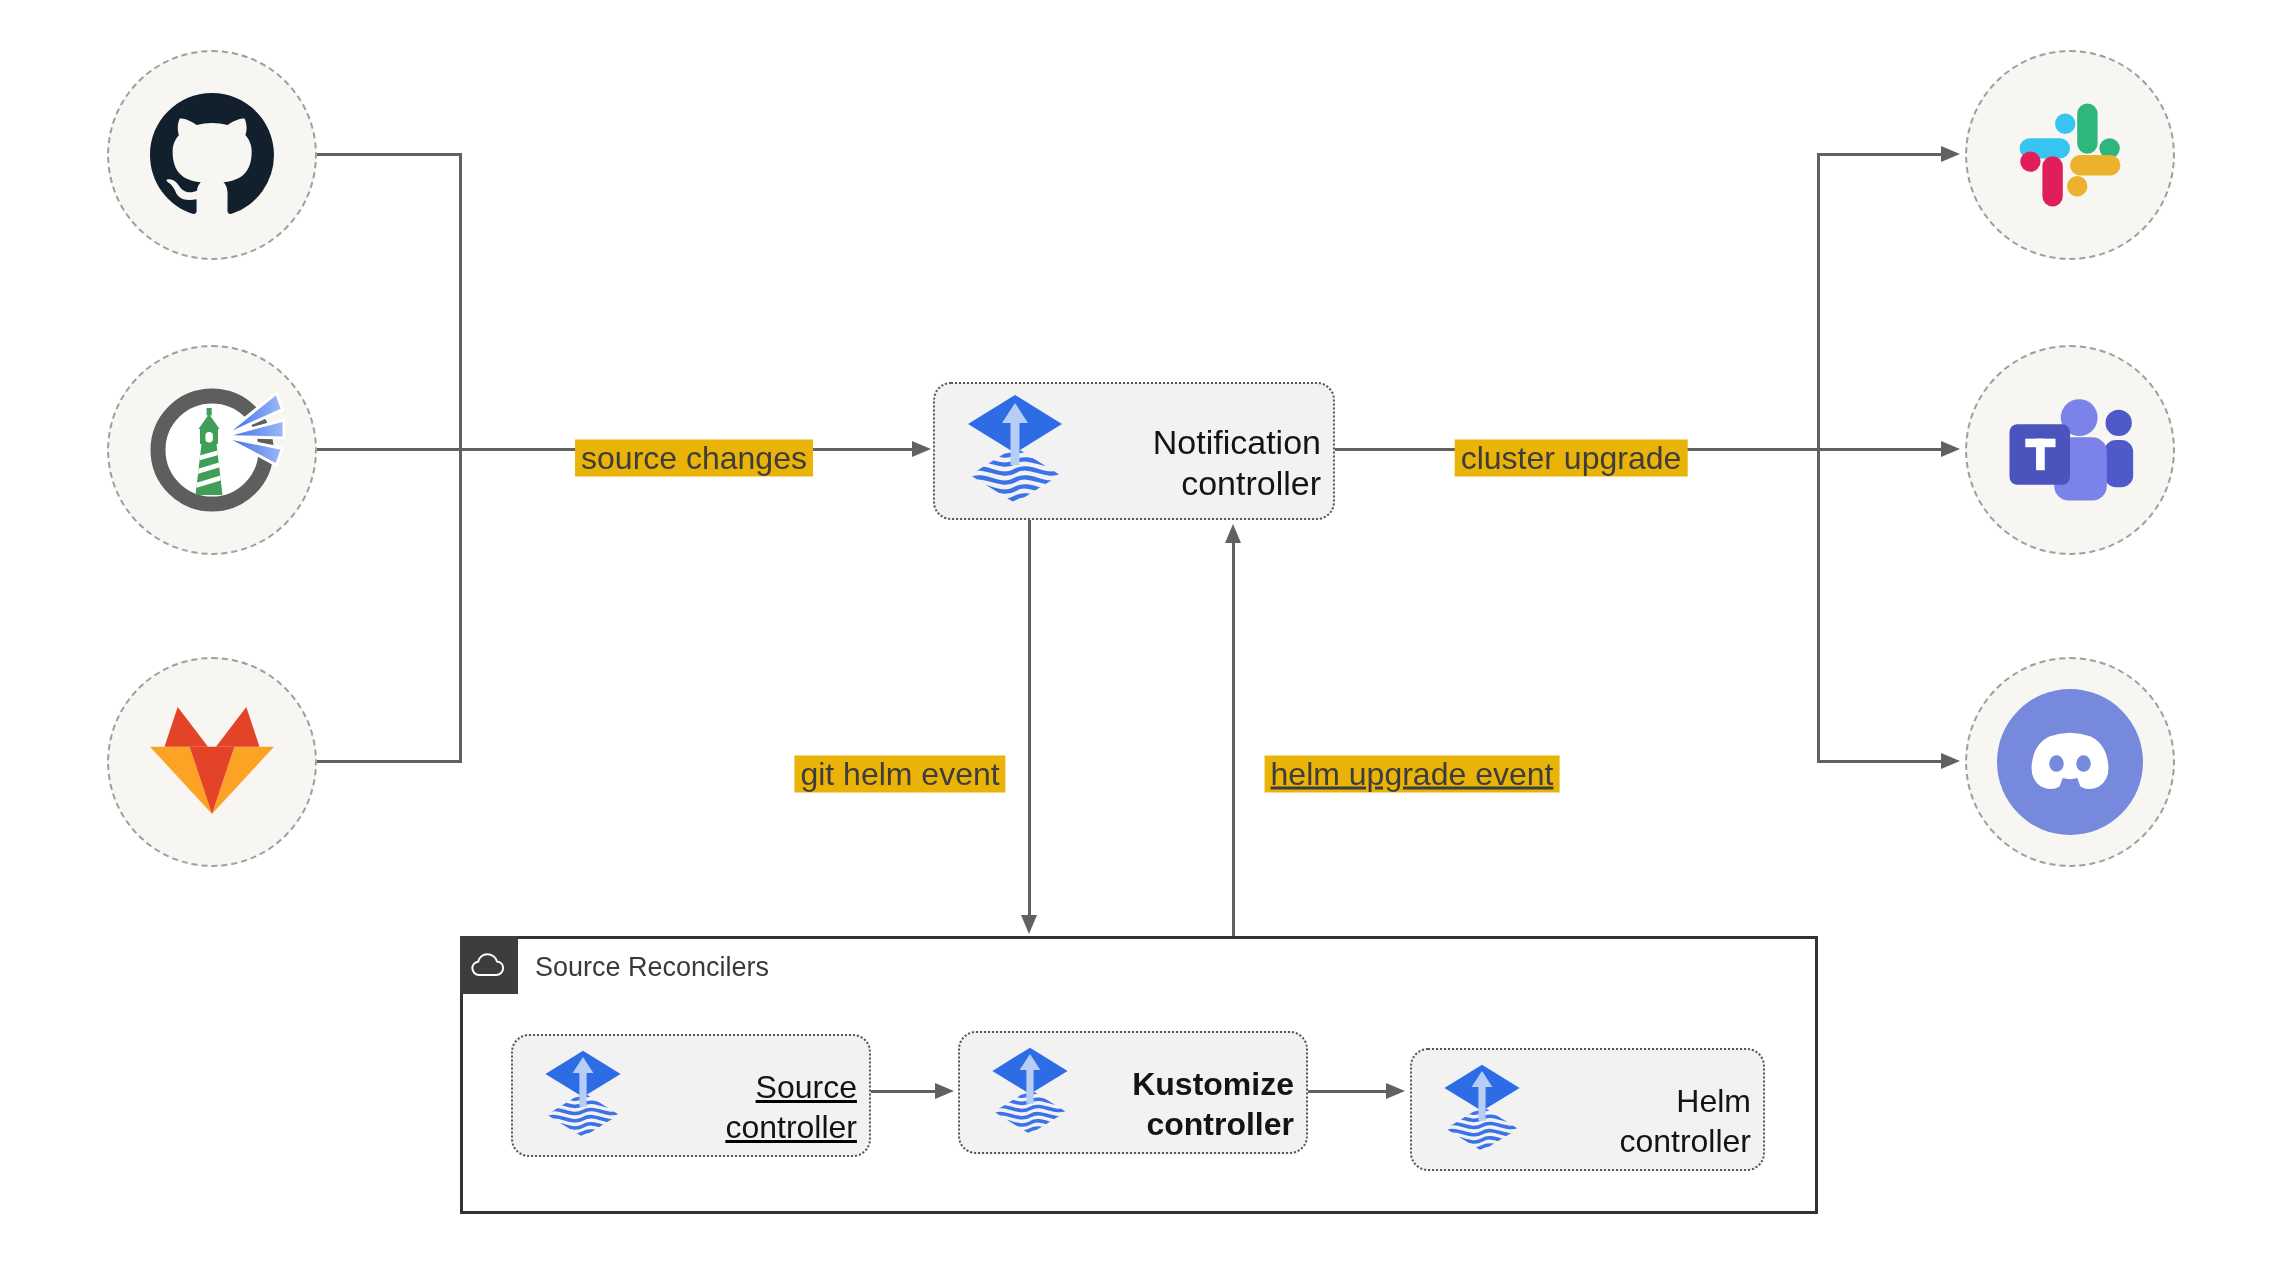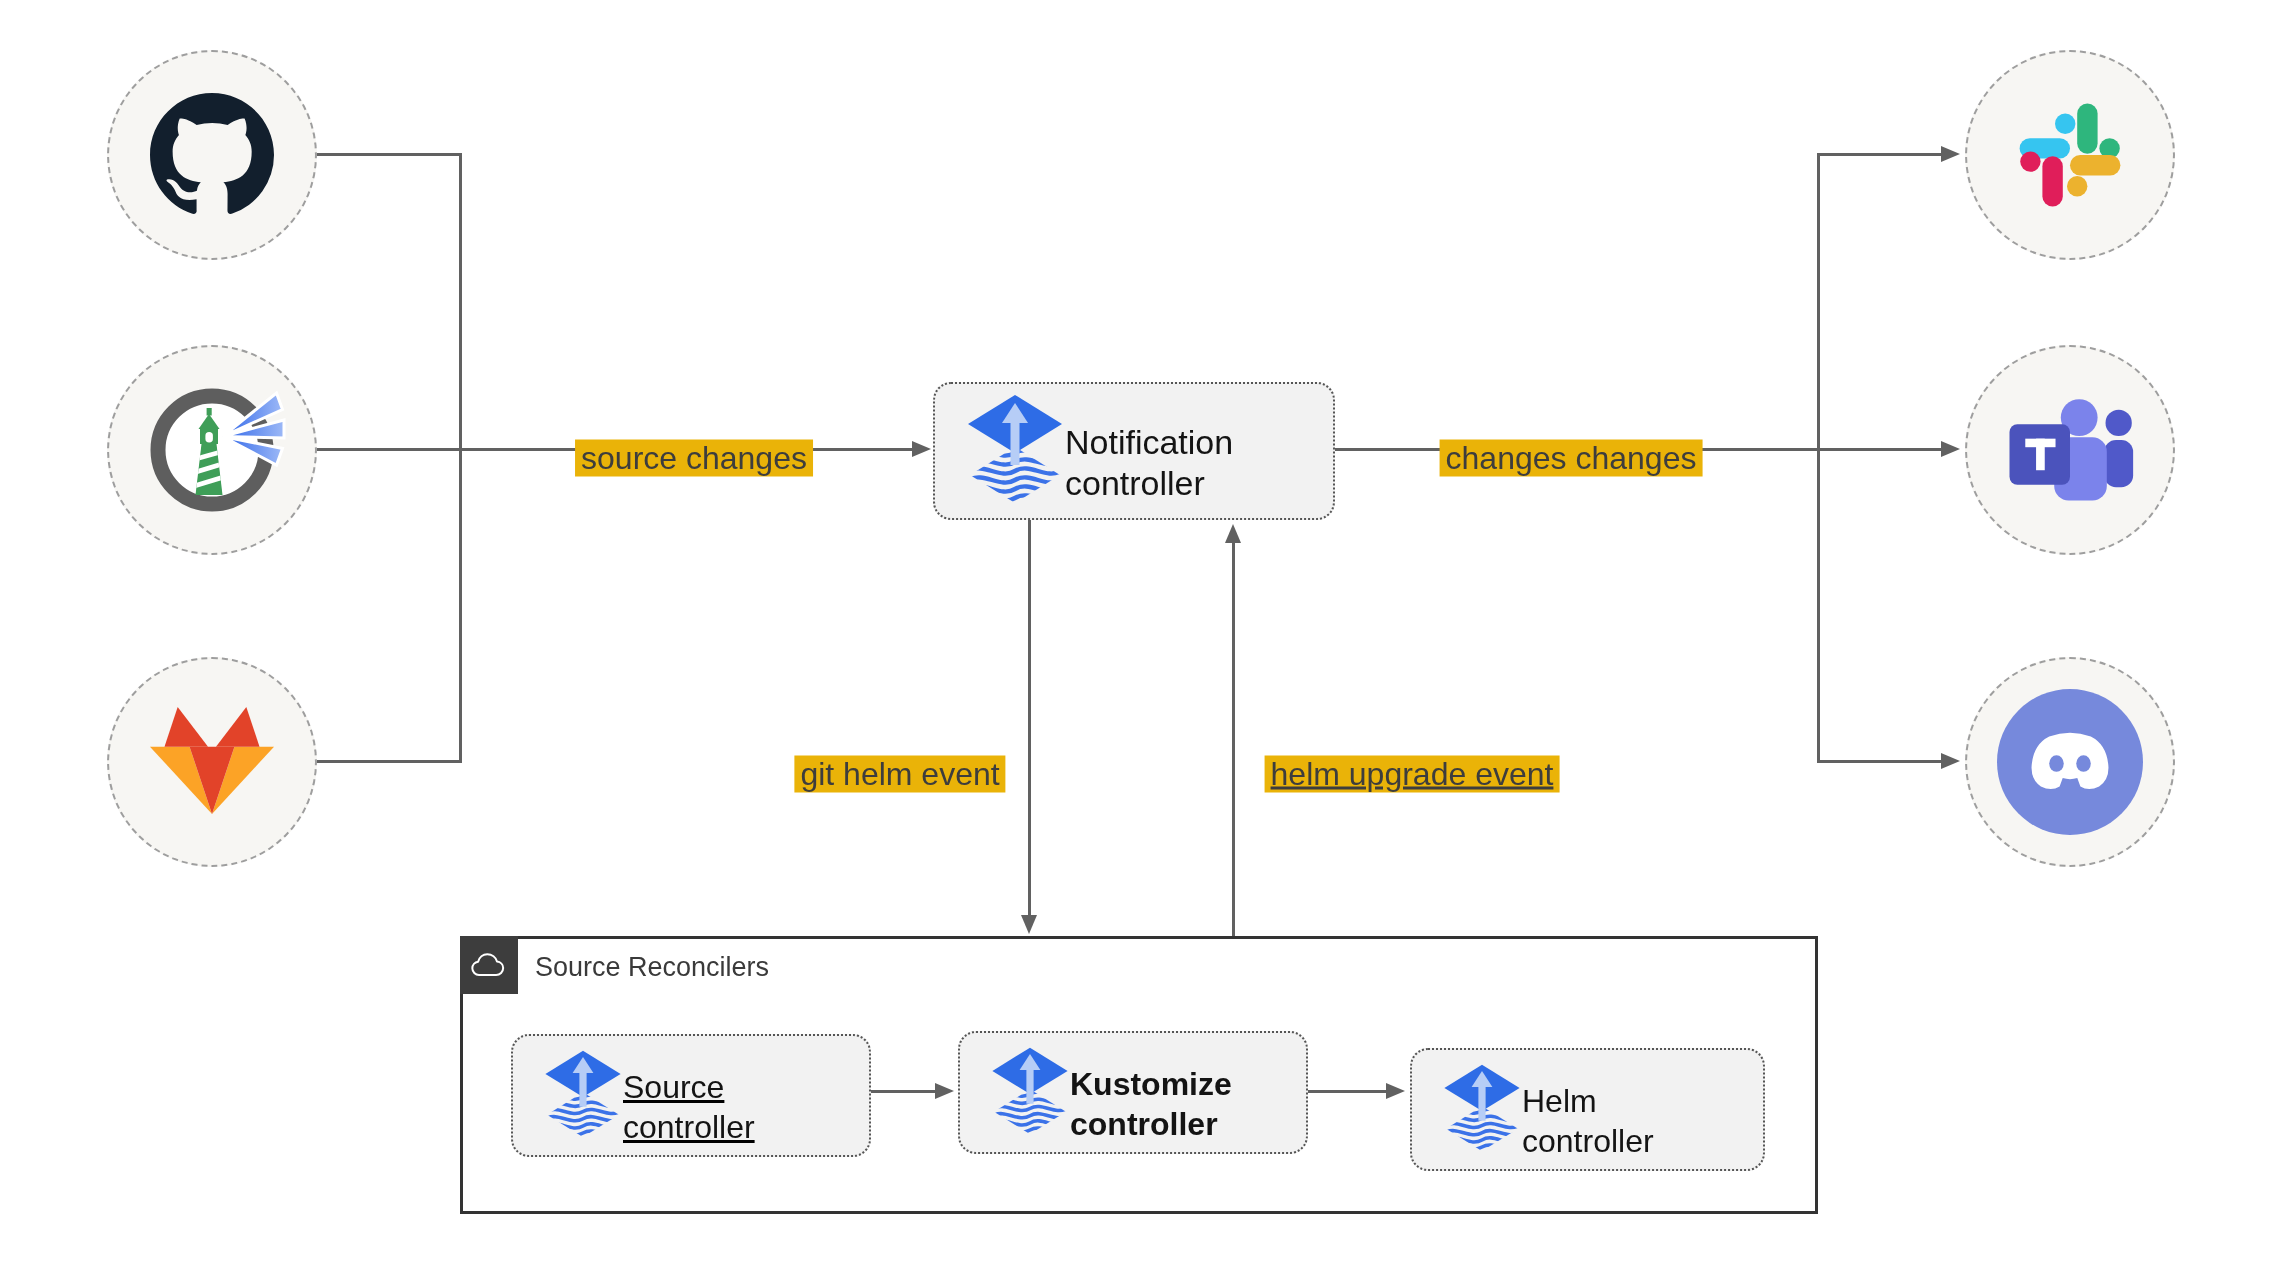--- a/index.html
+++ b/index.html
@@ -18,21 +18,21 @@
              border-right:8px solid transparent;border-top:19px solid #616161;}
   .head-up{position:absolute;width:0;height:0;border-left:8px solid transparent;
            border-right:8px solid transparent;border-bottom:19px solid #616161;}
   
   .edge-label{position:absolute;transform:translate(-50%,-50%);font-size:32px;color:#3d3d3d;
               white-space:nowrap;background:#eab308;padding:0 6px;margin-top:37px;}
   
   .ctrl-box{position:absolute;background:#f2f2f2;border:2px dotted #555555;border-radius:18px;
             box-sizing:border-box;display:flex;align-items:center;}
   .ctrl-box .flux{margin-left:30px;flex:0 0 auto;}
-  .ctrl-label{flex:1 1 auto;text-align:left;color:#141414;font-size:34px;line-height:1.22;
+  .ctrl-label{flex:1 1 auto;text-align:right;color:#141414;font-size:34px;line-height:1.22;
               font-weight:500;padding-right:12px;margin-top:24px;}
   
   .gitops{position:absolute;left:460px;top:936px;width:1358px;height:278px;
           border:3px solid #333333;box-sizing:border-box;background:#ffffff;}
   .gitops-tab{position:absolute;left:-3px;top:-3px;width:58px;height:58px;background:#3d3d3d;
               display:flex;align-items:center;justify-content:center;}
   .gitops-title{position:absolute;left:72px;top:13px;font-size:27px;color:#3a3a3a;}
 </style>
 </head>
 <body>
@@ -148,21 +148,21 @@
   <div class="edge-label" style="left:694px;top:421px;">source changes</div>
 
   <div class="h-line" style="left:1335px;top:448px;width:483px;"></div>
   <div class="v-line" style="left:1817px;top:153px;height:610px;"></div>
   <div class="h-line" style="left:1817px;top:153px;width:126px;"></div>
   <div class="head-right" style="left:1941px;top:146px;"></div>
   <div class="h-line" style="left:1817px;top:448px;width:126px;"></div>
   <div class="head-right" style="left:1941px;top:441px;"></div>
   <div class="h-line" style="left:1817px;top:760px;width:126px;"></div>
   <div class="head-right" style="left:1941px;top:753px;"></div>
-  <div class="edge-label" style="left:1571px;top:421px;">changes changes</div>
+  <div class="edge-label" style="left:1571px;top:421px;">cluster upgrade</div>
 
   <div class="v-line" style="left:1028px;top:520px;height:398px;"></div>
   <div class="head-down" style="left:1021px;top:915px;"></div>
   <div class="edge-label" style="left:900px;top:737px;">git helm event</div>
 
   <div class="v-line" style="left:1232px;top:542px;height:394px;"></div>
   <div class="head-up" style="left:1225px;top:524px;"></div>
   <div class="edge-label" style="left:1412px;top:737px;text-decoration:underline;">helm upgrade event</div>
 
   <div class="ctrl-box" style="left:933px;top:382px;width:402px;height:138px;">

